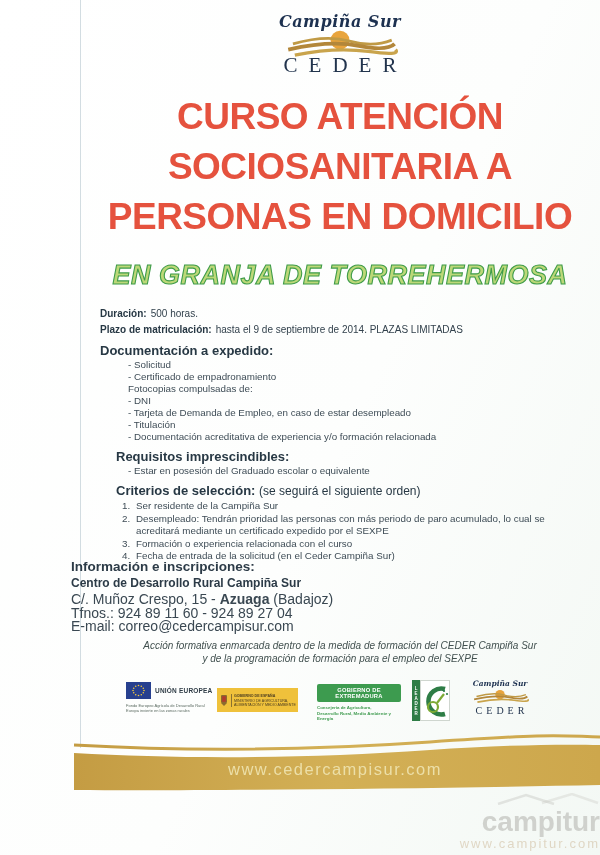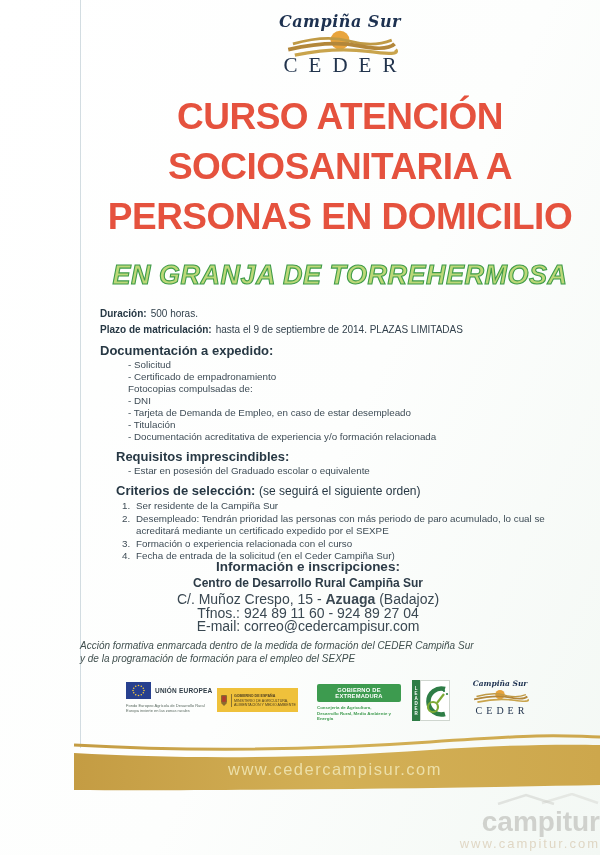--- a/index.html
+++ b/index.html
@@ -26,28 +26,28 @@
   .line{font-size:10px;line-height:16px;color:#33424d;}
   .b{font-weight:700;color:#273844;margin-right:4px;}
   .sec-h{font-weight:700;font-size:13px;line-height:15px;margin-top:5px;color:#273844;}
   .sec-h .note{font-weight:400;font-size:12px;margin-top:20px;}
   .doc-items{margin:1px 0 0 28px;font-size:9.8px;line-height:12px;color:#3e4c56;}
   .req{margin-top:6px;padding-left:16px;}
   .crit-items{margin:1px 0 0 22px;font-size:9.8px;line-height:12.5px;color:#3e4c56;}
   .crit-item{display:flex;}
   .crit-item .num{width:14px;flex:none;}
   
-  .contact{position:absolute;left:82px;top:559px;width:452px;text-align:center;color:#2c3b47;}
+  .contact{position:absolute;left:71px;top:559px;width:452px;text-align:left;color:#2c3b47;}
   .contact-h{font-weight:700;font-size:13.5px;line-height:16px;}
   .contact-center{font-weight:700;font-size:12px;line-height:17px;}
   .contact-line{font-size:14px;line-height:12.5px;margin-top:1px;color:#3a4852;}
   .contact-line .bb{font-weight:700;}
   .contact-line:first-of-type{margin-top:4px;}
   
-  .note-block{position:absolute;left:80px;top:639px;width:520px;
+  .note-block{position:absolute;left:80px;top:639px;width:520px;text-align:center;
     font-style:italic;font-size:10px;line-height:13px;color:#41504f;}
   
   .logos{position:absolute;left:0;top:678px;width:600px;height:48px;}
   .eu{position:absolute;left:126px;top:4px;width:96px;}
   .eu-row{display:flex;align-items:center;}
   .eu-flag{width:25px;height:17px;background:#27408f;position:relative;flex:none;}
   .eu-label{font-size:6.5px;font-weight:700;color:#2f3c46;margin-left:4px;letter-spacing:.2px;}
   .eu-sub{font-size:4px;line-height:5px;color:#5a6a60;margin-top:4px;}
   .spain{position:absolute;left:217px;top:10px;width:81px;height:24px;background:#efc13b;display:flex;align-items:center;padding:0 2px;box-sizing:border-box;}
   .spain-emblem{flex:none;margin-right:2px;}

